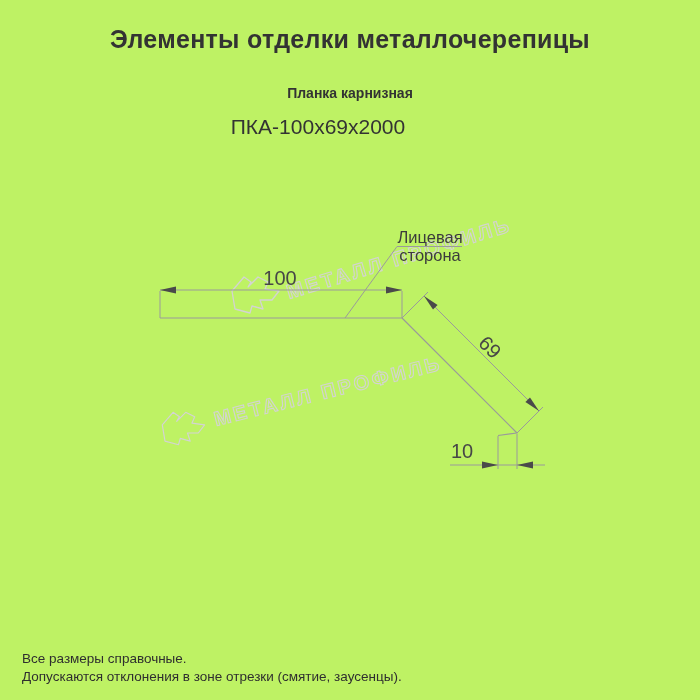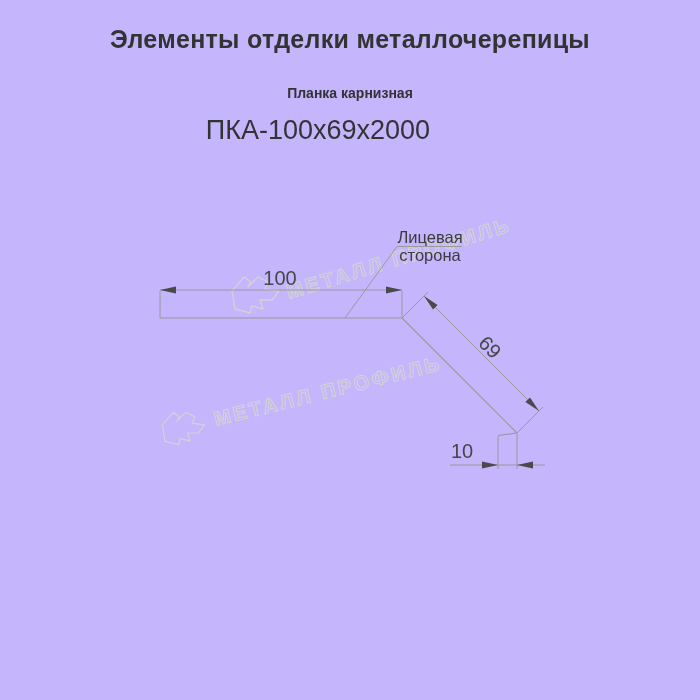--- a/index.html
+++ b/index.html
@@ -1,33 +1,33 @@
 <!DOCTYPE html>
 <html><head>
 <meta charset="utf-8">
 <style>
   html, body { margin: 0; padding: 0; background: #ffffff; }
   #screen {
     position: relative; width: 700px; height: 700px;
-    background: #c4b5fd; overflow: hidden;
+    background: #bef264; overflow: hidden;
     font-family: "Liberation Sans", sans-serif;
     color: #343434;
   }
   .page-title {
     position: absolute; top: 25px; left: 0; width: 700px;
     text-align: center; font-size: 25px; font-weight: bold;
     color: #333333; letter-spacing: 0.3px;
   }
   .product-name {
     position: absolute; top: 85px; left: 0; width: 700px;
     text-align: center; font-size: 14px; font-weight: bold; color: #333333;
   }
   .product-code {
     position: absolute; top: 115px; left: 0; width: 636px;
-    text-align: center; font-size: 27px; font-weight: 400; color: #333333;
+    text-align: center; font-size: 21px; font-weight: 400; color: #333333;
   }
   #diagram { position: absolute; left: 0; top: 0; }
   .footer {
     position: absolute; left: 22px; top: 650px;
     font-size: 13.5px; line-height: 17.5px; color: #2f2f2f;
   }
   
   text { font-family: "Liberation Sans", sans-serif; }
   .dim-text   { font-size: 20px; fill: #474747; }
   .label-text { font-size: 16.5px; fill: #3c3c3c; }
@@ -91,14 +91,18 @@
     </g>
 
     <g>
       <line class="dline" x1="397" y1="246.5" x2="462" y2="246.5"></line>
       <line class="dline" x1="397" y1="246.5" x2="345" y2="318"></line>
       <text class="label-text" x="430" y="243" text-anchor="middle">Лицевая</text>
       <text class="label-text" x="430" y="261" text-anchor="middle">сторона</text>
     </g>
   </svg>
 
+  <div class="footer">
+    <div>Все размеры справочные.</div>
+    <div>Допускаются отклонения в зоне отрезки (смятие, заусенцы).</div>
+  </div>
 
 </div>
 
 </body></html>

